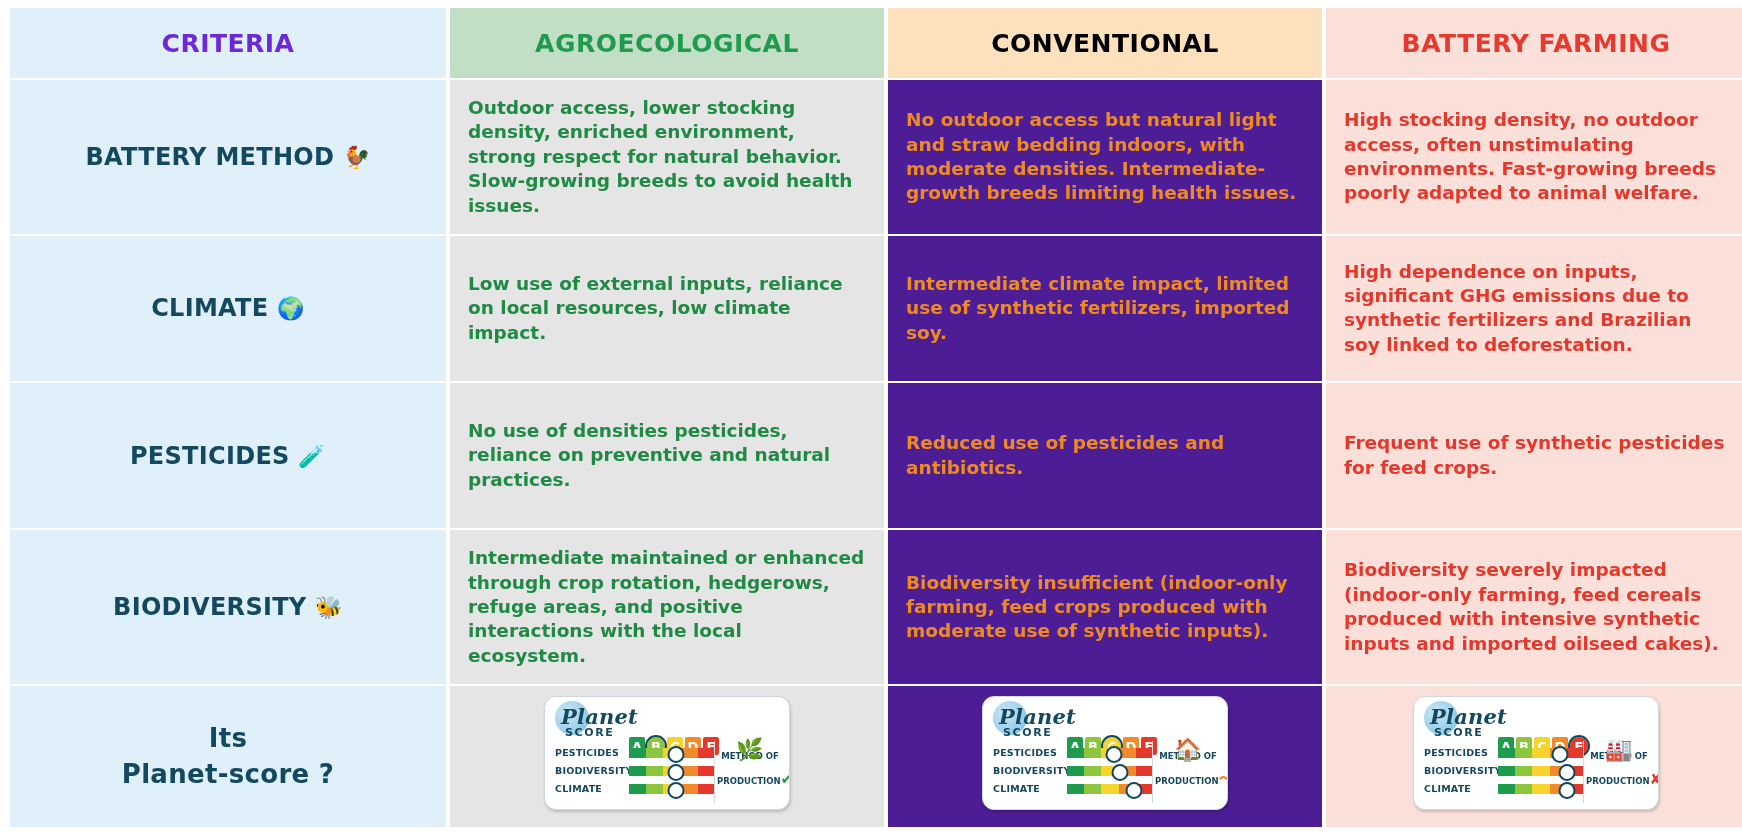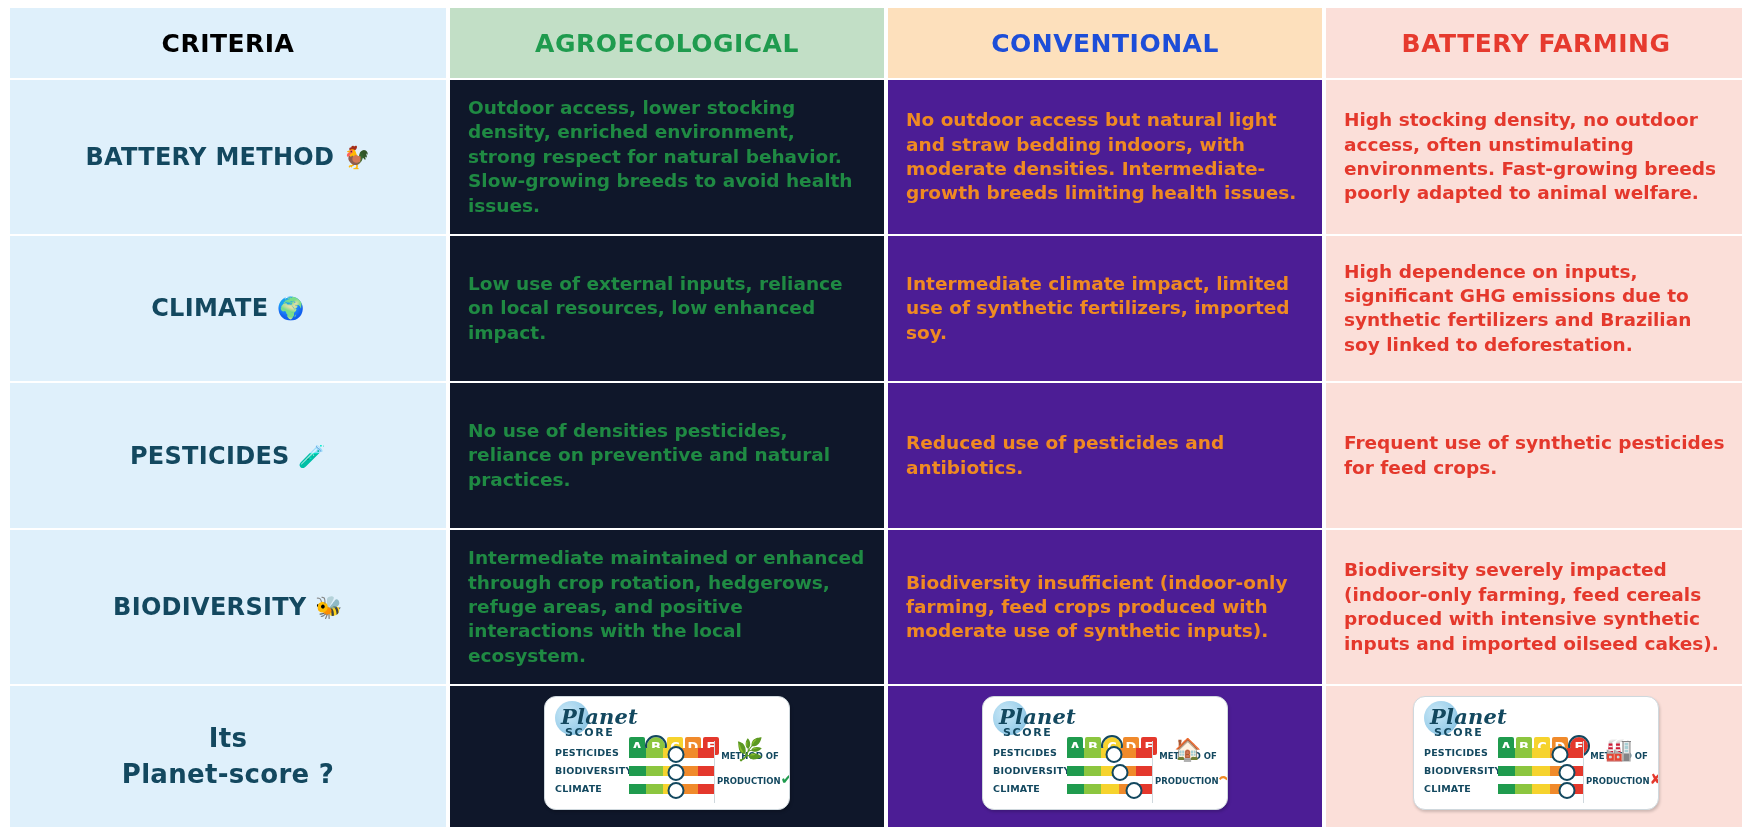--- a/index.html
+++ b/index.html
@@ -38,38 +38,38 @@
   }
 
   
   .hdr {
     height: 70px;
     text-align: center;
     font-size: 25px;
     font-weight: bold;
     letter-spacing: 0.5px;
   }
-  .hdr-criteria { background: #dff0fb; color: #000000; }
+  .hdr-criteria { background: #dff0fb; color: #6d28d9; }
   .hdr-agro     { background: #c2dfc6; color: #1f9b4e; }
-  .hdr-conv     { background: #fde0bc; color: #1d4ed8; }
+  .hdr-conv     { background: #fde0bc; color: #000000; }
   .hdr-batt     { background: #fbdfd9; color: #e63a2e; }
 
   
   td.crit {
     background: #dff0fb;
     color: #13485f;
     text-align: center;
     font-size: 24px;
     font-weight: bold;
     letter-spacing: 0.3px;
   }
   td.crit .emoji { font-size: 22px; }
 
   td.agro {
-    background: #0f172a;
+    background: #e5e5e5;
     color: #1f8a43;
   }
   td.conv {
     background: #4c1d95;
     color: #ef8a22;
   }
   td.batt {
     background: #fbdfd9;
     color: #e4382c;
   }
@@ -265,21 +265,21 @@
         </td>
         <td class="agro">Outdoor access, lower stocking density, enriched environment, strong respect for natural behavior. Slow-growing breeds to avoid health issues.</td>
         <td class="conv">No outdoor access but natural light and straw bedding indoors, with moderate densities. Intermediate-growth breeds limiting health issues.</td>
         <td class="batt">High stocking density, no outdoor access, often unstimulating environments. Fast-growing breeds poorly adapted to animal welfare.</td>
       </tr>
       <tr class="r-climate">
         <td class="crit">
           <span>CLIMATE</span>
           <span class="emoji">🌍</span>
         </td>
-        <td class="agro">Low use of external inputs, reliance on local resources, low enhanced impact.</td>
+        <td class="agro">Low use of external inputs, reliance on local resources, low climate impact.</td>
         <td class="conv">Intermediate climate impact, limited use of synthetic fertilizers, imported soy.</td>
         <td class="batt">High dependence on inputs, significant GHG emissions due to synthetic fertilizers and Brazilian soy linked to deforestation.</td>
       </tr>
       <tr class="r-pest">
         <td class="crit">
           <span>PESTICIDES</span>
           <span class="emoji">🧪</span>
         </td>
         <td class="agro">No use of densities pesticides, reliance on preventive and natural practices.</td>
         <td class="conv">Reduced use of pesticides and antibiotics.</td>

